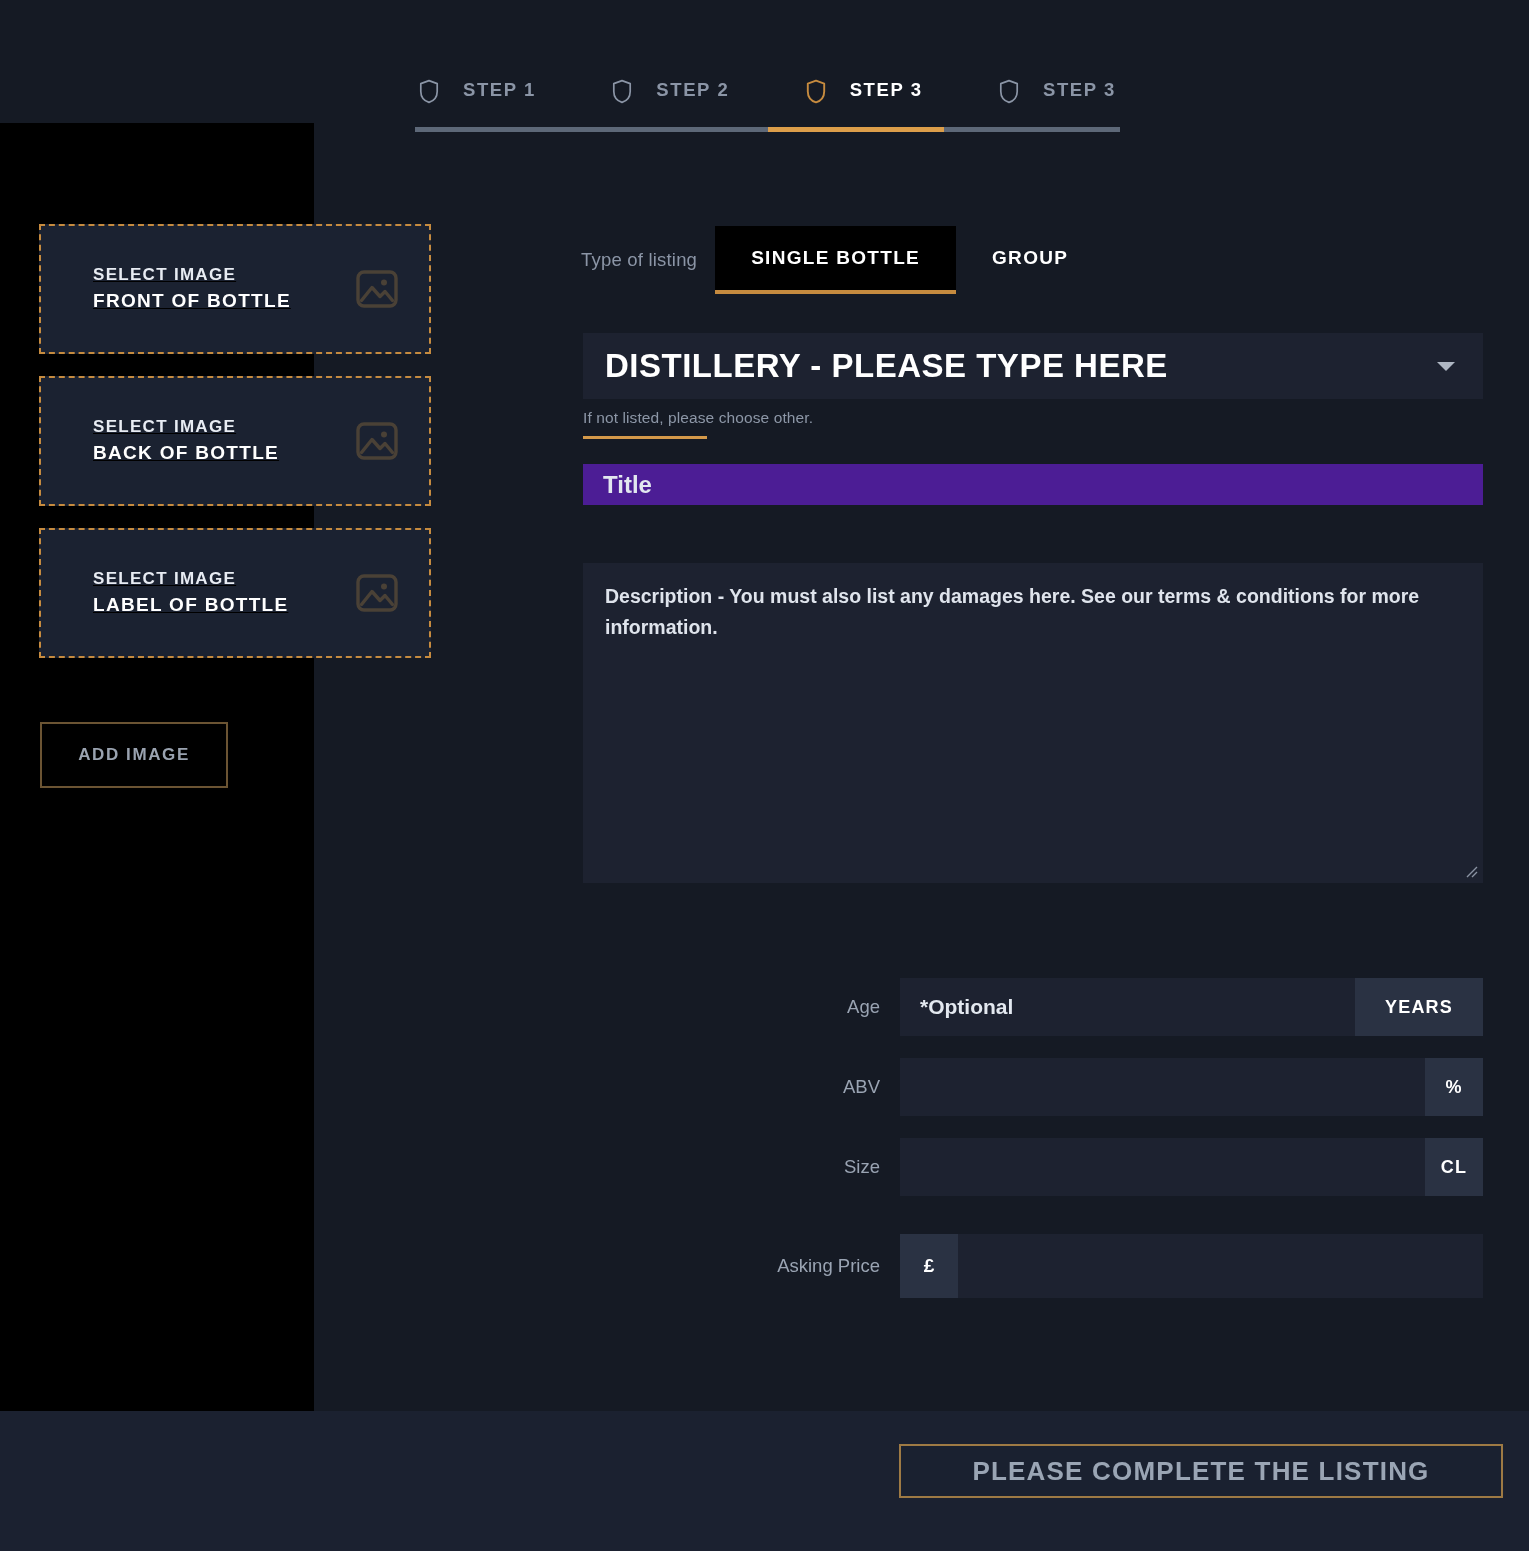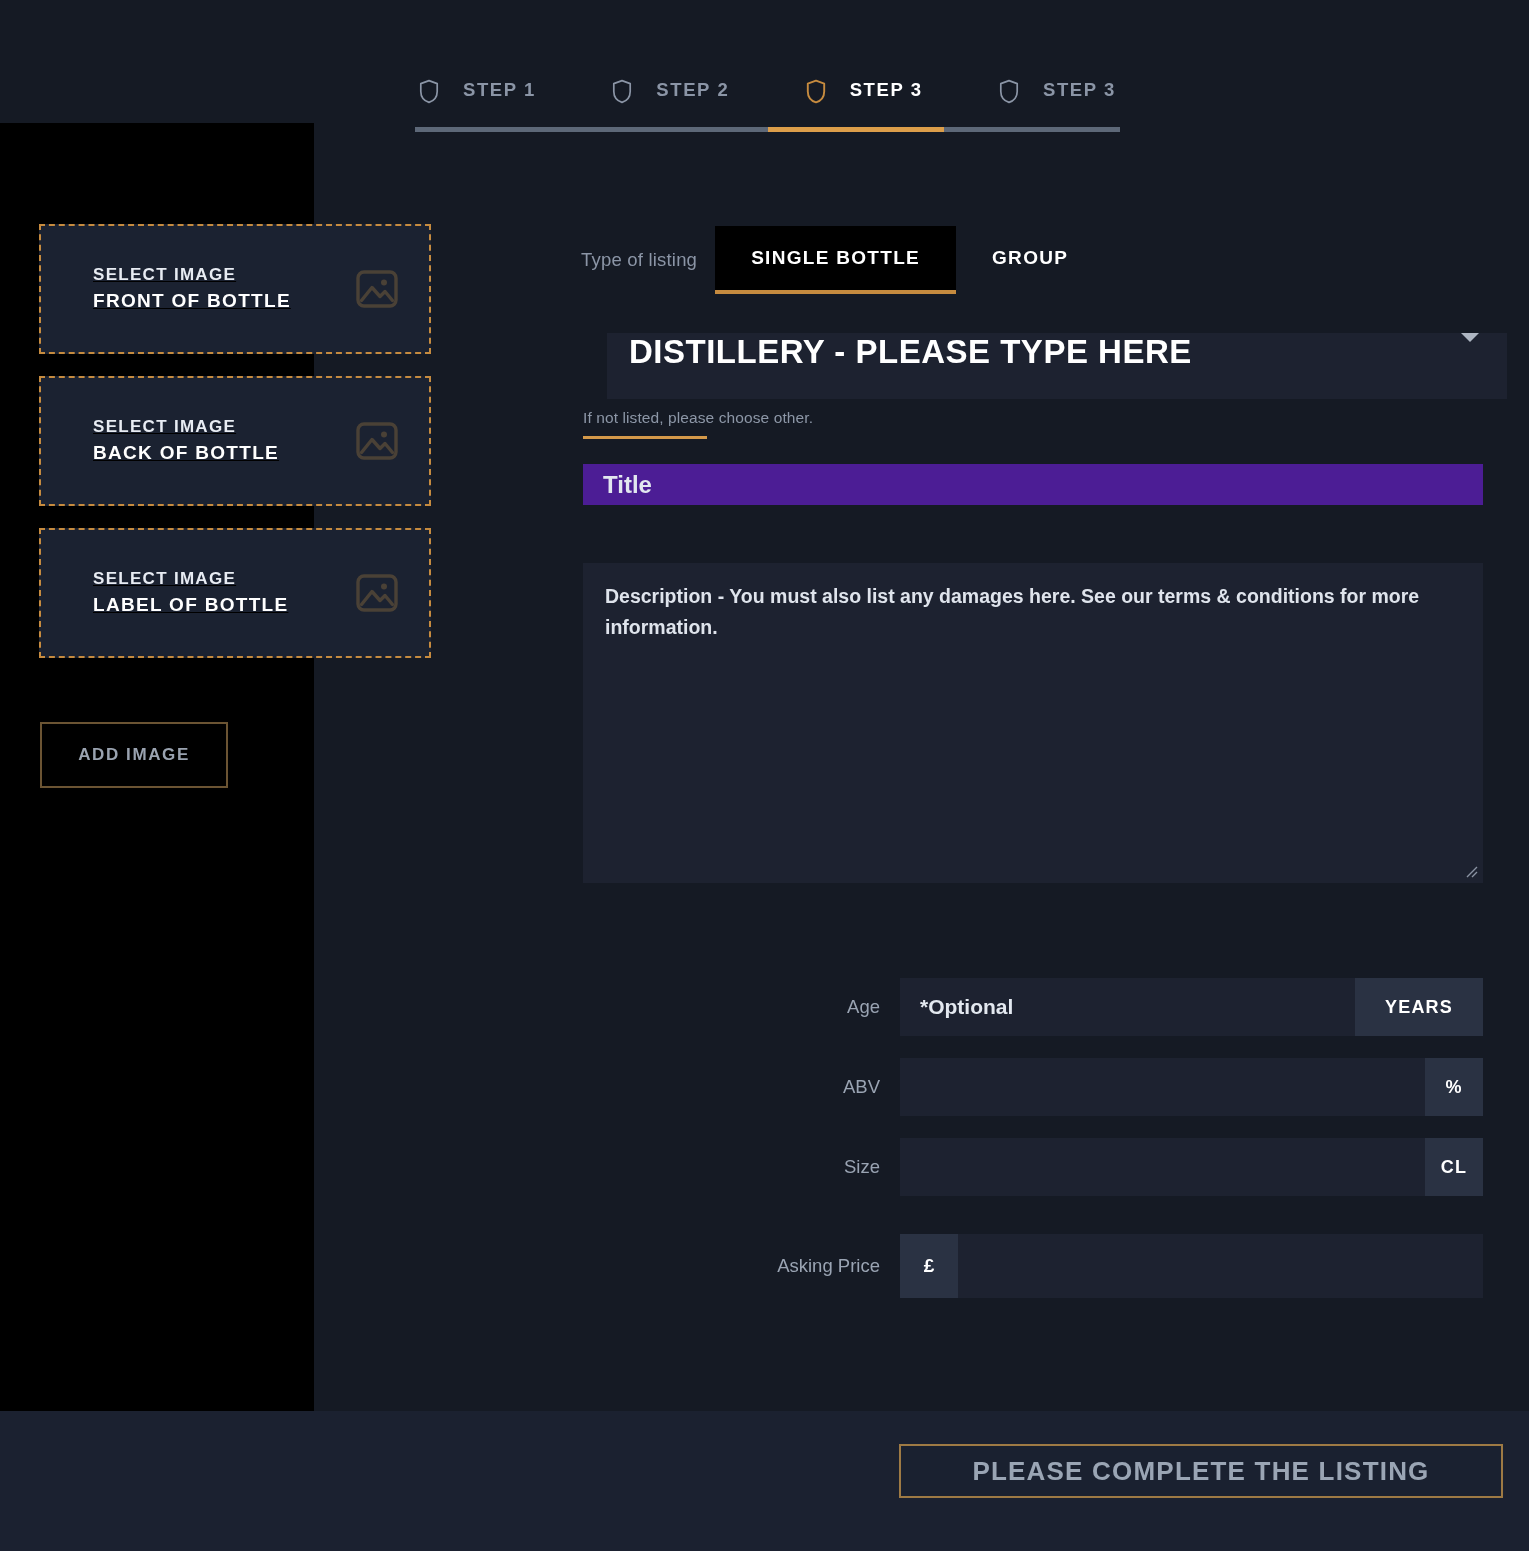--- a/index.html
+++ b/index.html
@@ -152,27 +152,27 @@
     background: transparent;
     border-bottom: 4px solid transparent;
   }
   .lt-tab.selected {
     background: #000000;
     border-bottom: 4px solid #c68b3f;
   }
 
   .select-field {
     position: absolute;
-    left: 607px;
+    left: 583px;
     top: 333px;
     width: 900px;
     height: 66px;
     background: #1d2230;
     display: flex;
-    align-items: flex-start;
+    align-items: center;
     padding: 0 22px;
     cursor: pointer;
   }
   .select-field .sel-text {
     flex: 1;
     font-size: 33px;
     font-weight: 800;
     letter-spacing: 0.5px;
     color: #ffffff;
     white-space: nowrap;

